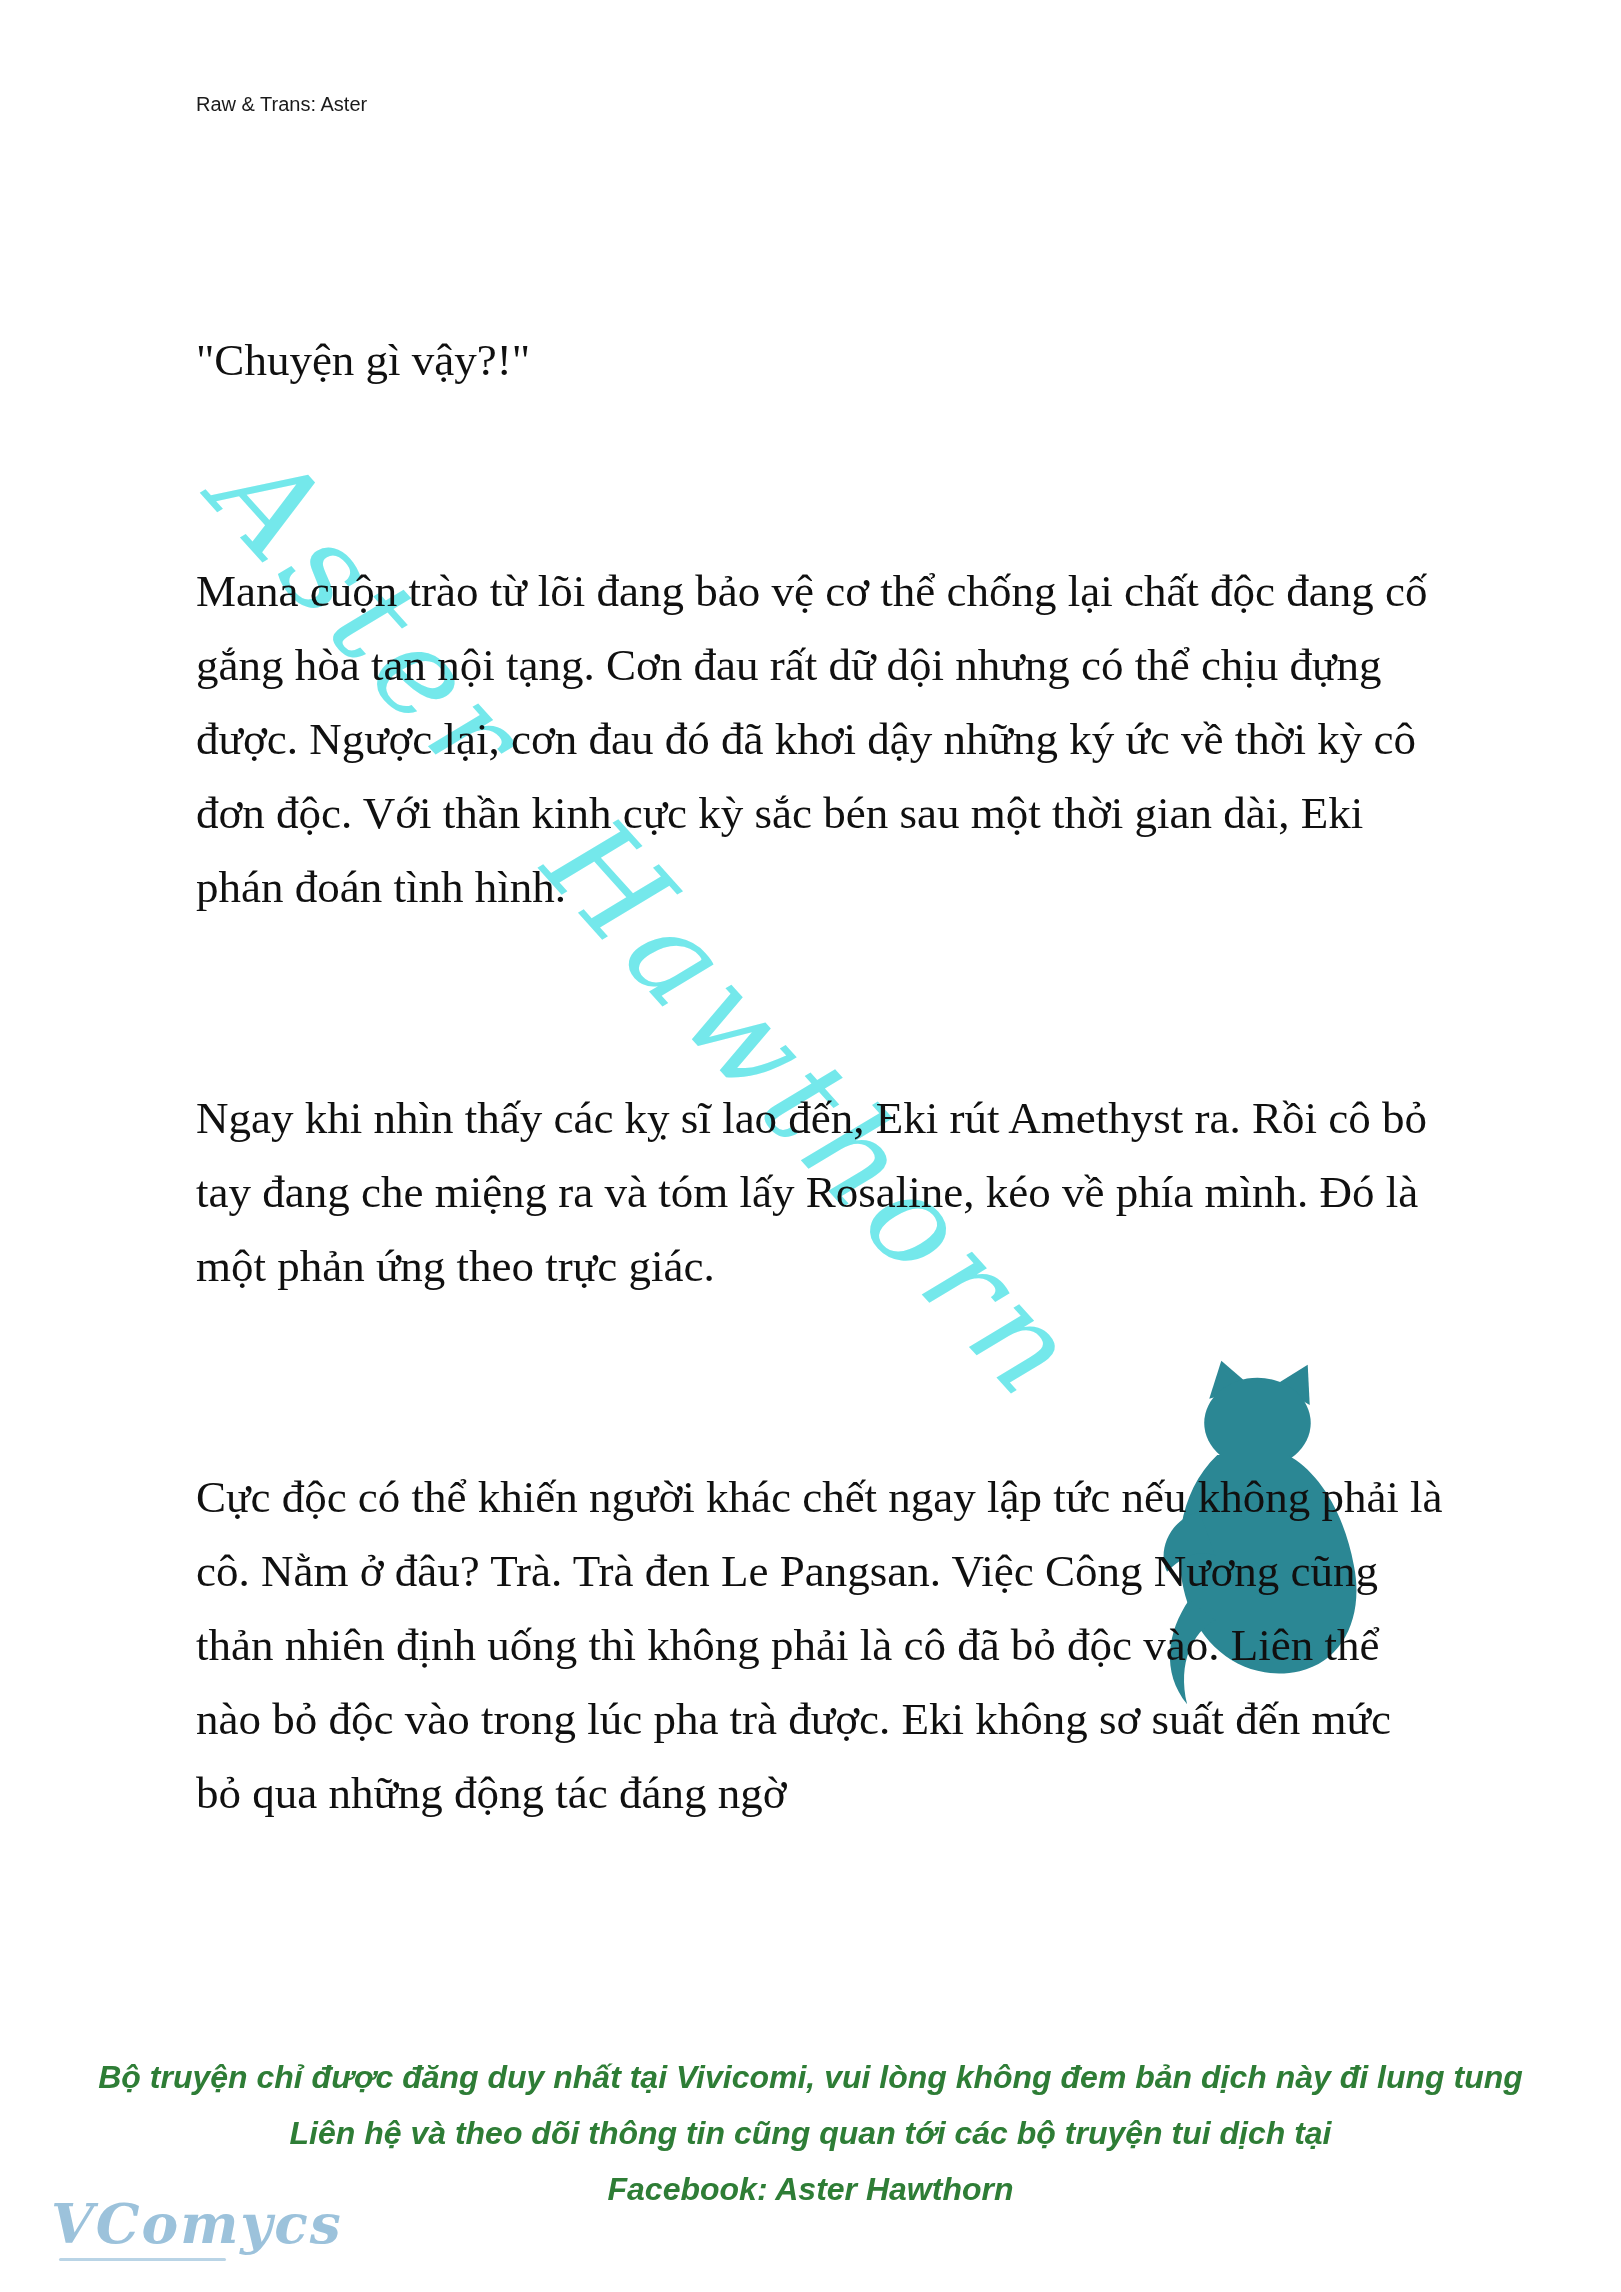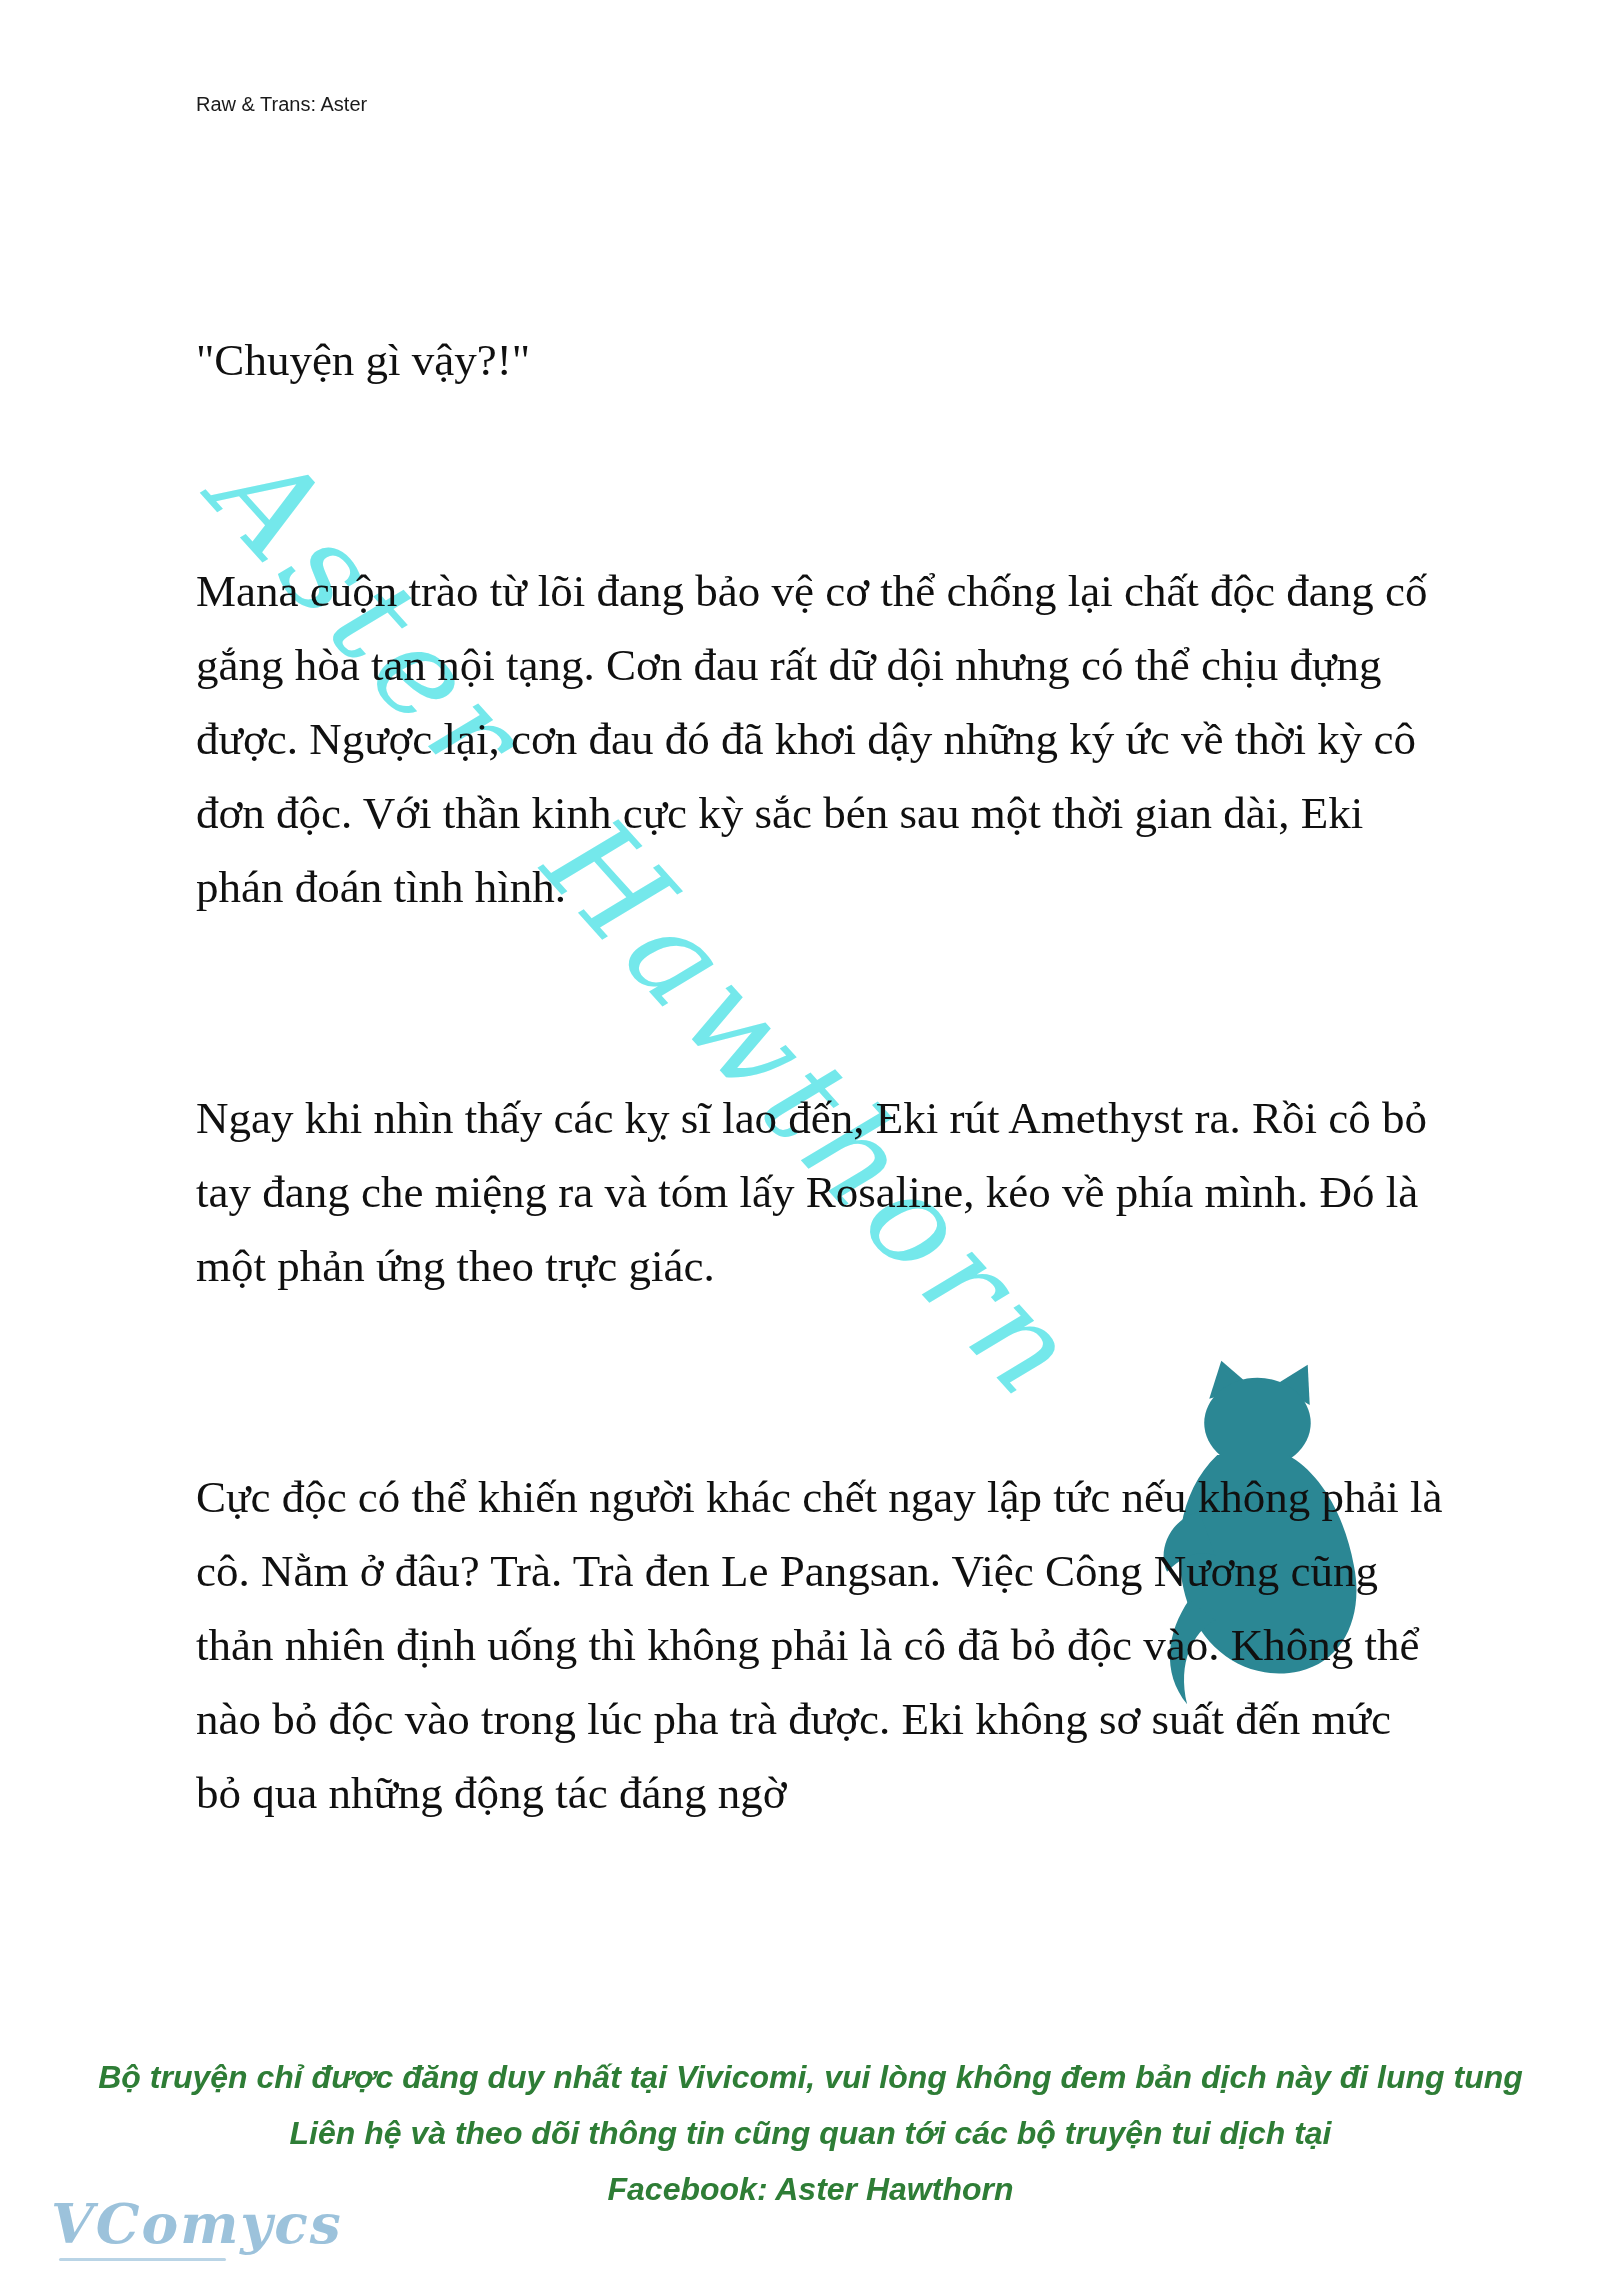--- a/index.html
+++ b/index.html
@@ -115,21 +115,21 @@
       <path d="M60,96 C22,132 14,192 30,242 C46,292 92,322 142,311 C186,301 206,256 196,206 C186,152 160,112 130,96 Z"></path>
       <path d="M32,240 C10,272 4,312 30,344 C20,302 36,272 58,260 Z"></path>
       <path d="M42,152 C12,160 0,192 10,212 C26,196 42,190 58,196 Z"></path>
     </g>
   </svg>
 
   <div class="content">
     <p>"Chuyện gì vậy?!"</p>
     <p>Mana cuộn trào từ lõi đang bảo vệ cơ thể chống lại chất độc đang cố gắng hòa tan nội tạng. Cơn đau rất dữ dội nhưng có thể chịu đựng được. Ngược lại, cơn đau đó đã khơi dậy những ký ức về thời kỳ cô đơn độc. Với thần kinh cực kỳ sắc bén sau một thời gian dài, Eki phán đoán tình hình.</p>
     <p>Ngay khi nhìn thấy các kỵ sĩ lao đến, Eki rút Amethyst ra. Rồi cô bỏ tay đang che miệng ra và tóm lấy Rosaline, kéo về phía mình. Đó là một phản ứng theo trực giác.</p>
-    <p>Cực độc có thể khiến người khác chết ngay lập tức nếu không phải là cô. Nằm ở đâu? Trà. Trà đen Le Pangsan. Việc Công Nương cũng thản nhiên định uống thì không phải là cô đã bỏ độc vào. Không thể nào bỏ độc vào trong lúc pha trà được. Eki không sơ suất đến mức bỏ qua những động tác đáng ngờ</p>
+    <p>Cực độc có thể khiến người khác chết ngay lập tức nếu không phải là cô. Nằm ở đâu? Trà. Trà đen Le Pangsan. Việc Công Nương cũng thản nhiên định uống thì không phải là cô đã bỏ độc vào. Liên thể nào bỏ độc vào trong lúc pha trà được. Eki không sơ suất đến mức bỏ qua những động tác đáng ngờ</p>
   </div>
 
   <div class="footer" style="color: rgb(46, 125, 54);">
     <div class="footer-line">Bộ truyện chỉ được đăng duy nhất tại Vivicomi, vui lòng không đem bản dịch này đi lung tung</div>
     <div class="footer-line">Liên hệ và theo dõi thông tin cũng quan tới các bộ truyện tui dịch tại</div>
     <div class="footer-line">Facebook: Aster Hawthorn</div>
   </div>
 
   <div class="logo" style="color: rgb(156, 194, 219);">
     <span>VComycs</span>

